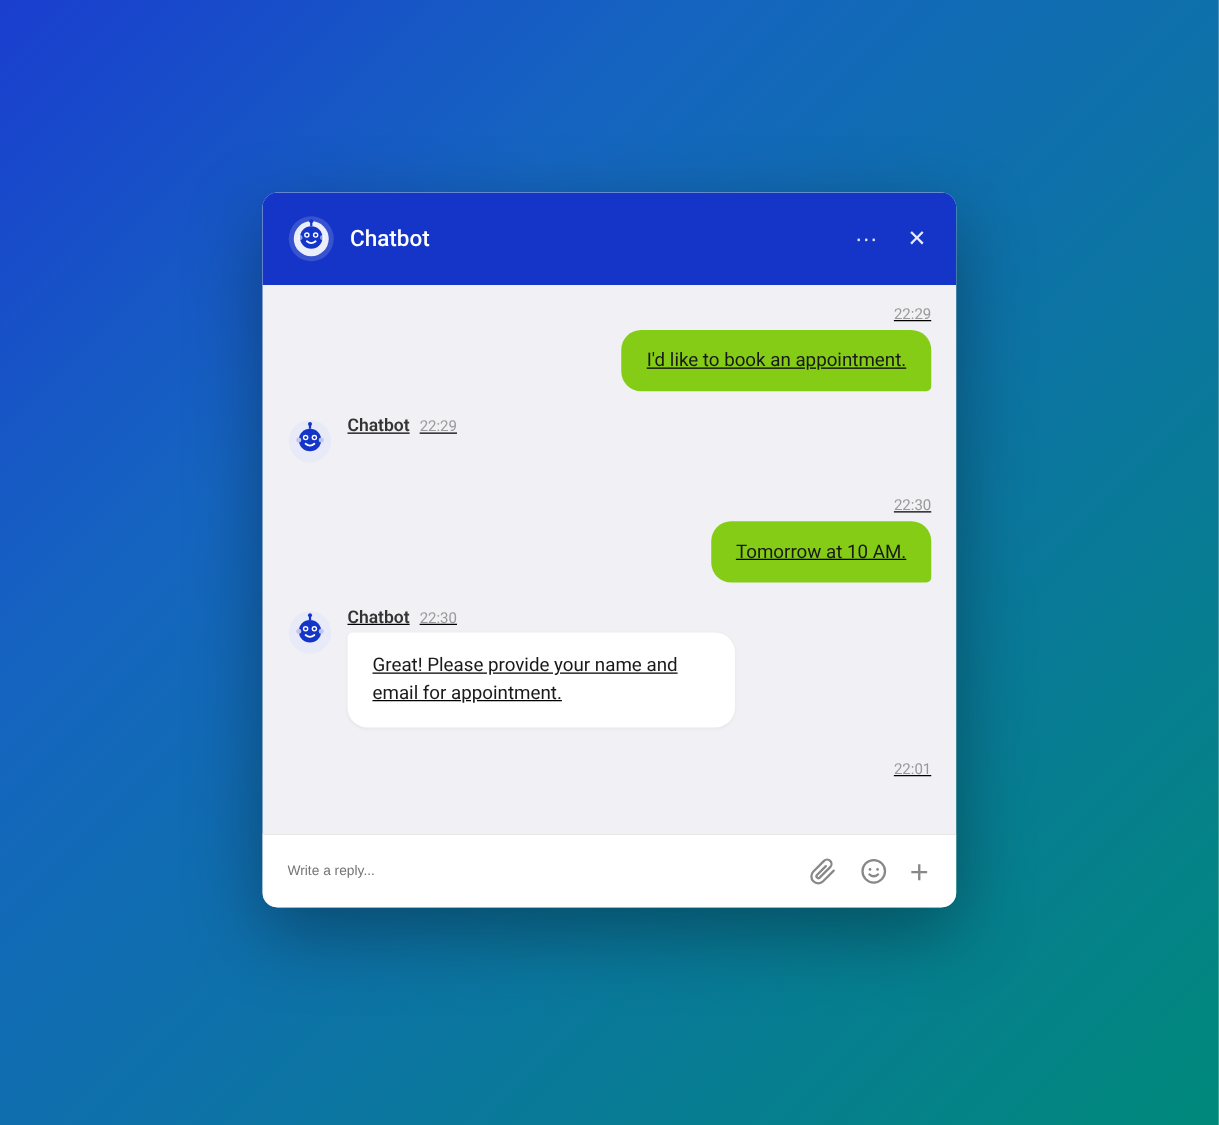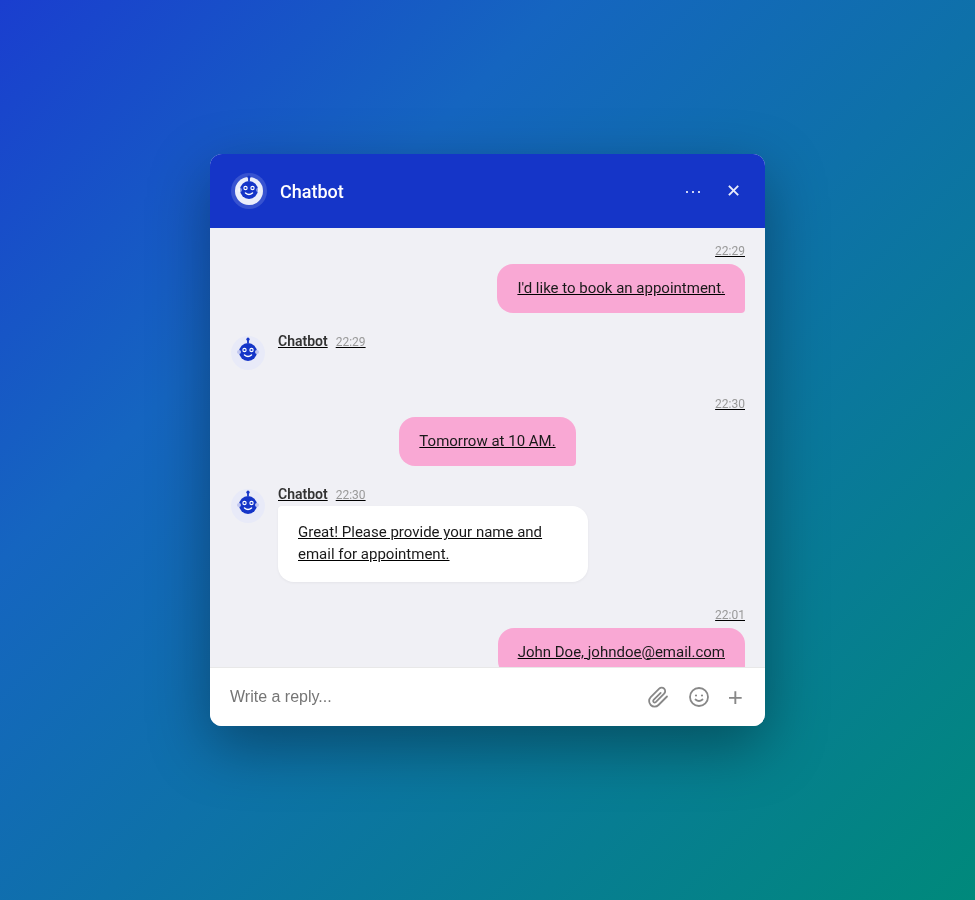--- a/index.html
+++ b/index.html
@@ -95,21 +95,21 @@
       font-size: 12px;
       margin-bottom: 6px;
       margin-top: 10px;
     }
     .timestamp:first-child {
       margin-top: 0;
     }
 
     
     .user-bubble {
-      background: #f9a8d4;
+      background: #84cc16;
       border-radius: 16px 16px 4px 16px;
       padding: 14px 20px;
       max-width: 320px;
       align-self: flex-end;
       color: #1a1a1a;
       font-size: 15px;
       line-height: 1.4;
       margin-bottom: 4px;
     }
 
@@ -176,21 +176,21 @@
       align-items: center;
       gap: 14px;
       border-top: 1px solid #e8e8e8;
       flex-shrink: 0;
     }
 
     .chat-input {
       flex: 1;
       border: none;
       outline: none;
-      font-size: 16px;
+      font-size: 11px;
       color: #333;
       background: transparent;
     }
 
     .input-icon-btn {
       background: none;
       border: none;
       cursor: pointer;
       color: #888;
       font-size: 22px;
@@ -263,21 +263,21 @@
       <div class="bot-message-content">
         <div class="bot-name-time">
           <span class="bot-name">Chatbot</span>
           <span class="bot-time">22:29</span>
         </div>
       </div>
     </div>
 
     <div class="timestamp">22:30</div>
 
-    <div style="display:flex; justify-content:center; margin-bottom:16px;">
+    <div style="display:flex; justify-content:flex-end; margin-bottom:16px;">
       <div class="user-bubble">
         Tomorrow at 10 AM.
       </div>
     </div>
 
     <div class="bot-row" style="margin-bottom:16px;">
       <svg class="bot-avatar-small" viewBox="0 0 36 36" xmlns="http://www.w3.org/2000/svg">
         <circle cx="18" cy="18" r="17" fill="#e8eaf8"></circle>
         <circle cx="18" cy="17" r="9" fill="#1535c8"></circle>
         <circle cx="14.5" cy="15" r="2.2" fill="white"></circle>
@@ -296,25 +296,20 @@
           <span class="bot-time">22:30</span>
         </div>
         <div class="bot-bubble">
           Great! Please provide your name and email for appointment.
         </div>
       </div>
     </div>
 
     <div class="timestamp">22:01</div>
 
-    <div style="display:flex; justify-content:flex-end; margin-bottom:8px;">
-      <div class="user-bubble">
-        John Doe, <span class="email-link">johndoe@email.com</span>
-      </div>
-    </div>
 
   </div>
 
   <div class="chat-input-area">
     <input type="text" class="chat-input" placeholder="Write a reply..." style="">
     <button class="input-icon-btn">
 
       <svg width="22" height="22" viewBox="0 0 22 22" fill="none" xmlns="http://www.w3.org/2000/svg">
         <path d="M19 10.5L10.5 19a5.5 5.5 0 01-7.78-7.78l8.49-8.49a3.5 3.5 0 014.95 4.95L7.71 16.1a1.5 1.5 0 01-2.12-2.12l7.07-7.07" stroke="#888" stroke-width="1.8" stroke-linecap="round" stroke-linejoin="round"></path>
       </svg>

